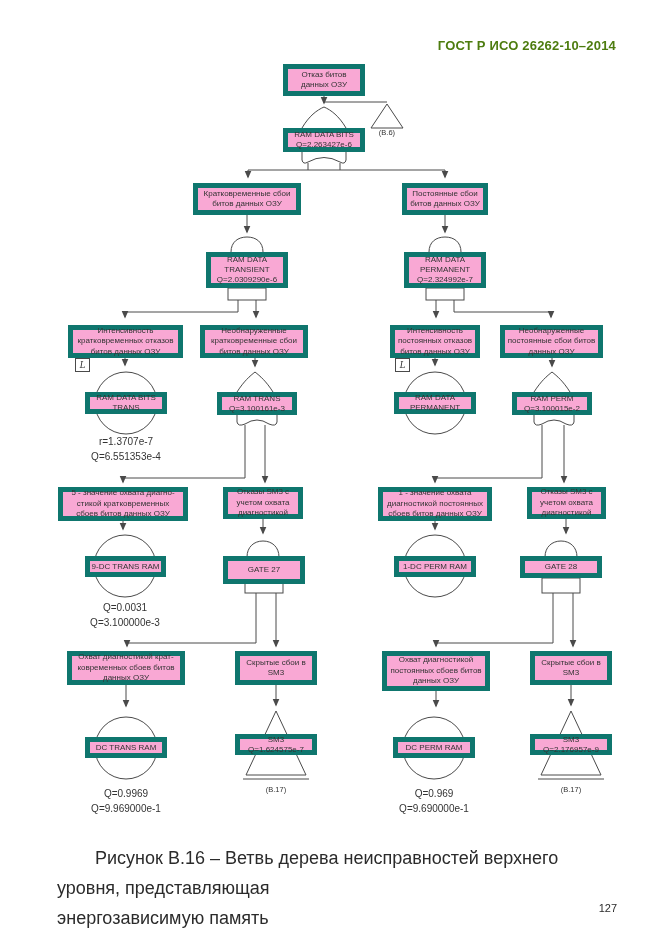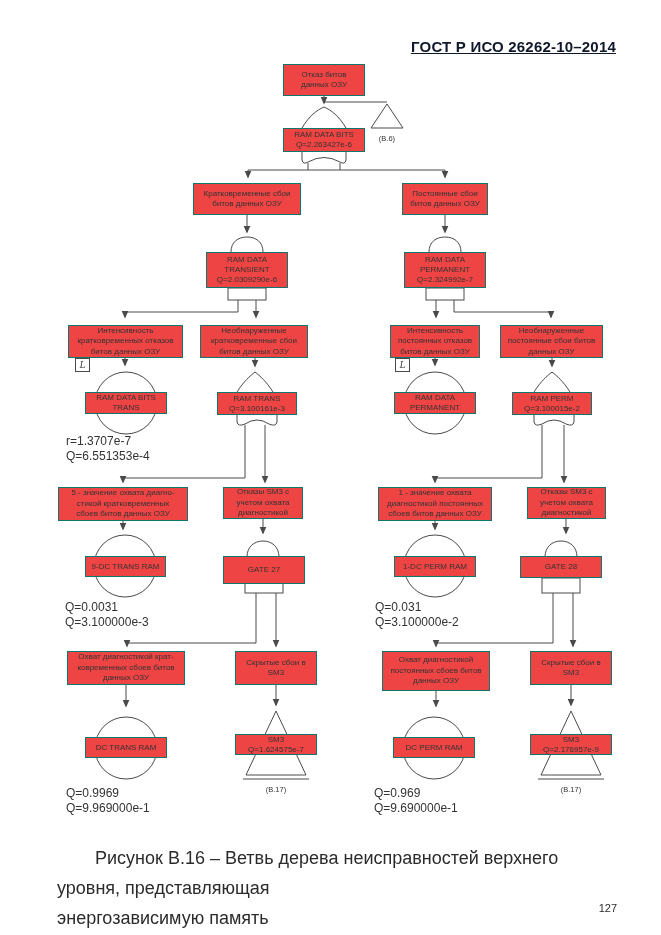--- a/index.html
+++ b/index.html
@@ -3,44 +3,44 @@
 <meta charset="utf-8">
 <style>
   html,body { margin:0; padding:0; background:#ffffff; }
   #page {
     position:relative; width:661px; height:935px; background:#ffffff;
     font-family:"Liberation Sans", sans-serif; color:#3a3a3a; overflow:hidden;
   }
   #wires { position:absolute; left:0; top:0; z-index:1; }
   .ebox, .gbox {
     position:absolute; z-index:2; box-sizing:border-box;
-    border:1px solid #0f766e; background:#ef4444;
+    border:5px solid #0f766e; background:#f9a8d4;
     display:flex; align-items:center; justify-content:center;
     text-align:center; white-space:pre-line;
     font-size:8px; line-height:10.5px; color:#333333;
   }
   .gbox { line-height:10px; }
   .vals {
-    position:absolute; z-index:2; white-space:pre-line;
-    font-size:12px; line-height:15px; color:#333333;
+    position:absolute; z-index:2; text-align:center; white-space:pre-line;
+    font-size:10px; line-height:15px; color:#333333;
   }
   .ref {
     position:absolute; z-index:2; text-align:center;
     font-size:7.5px; color:#333333;
   }
   .lambda-box {
     position:absolute; z-index:3; box-sizing:border-box;
     border:1px solid #4a4a4a; background:#fff;
     display:flex; align-items:center; justify-content:center;
     font-family:"DejaVu Serif", serif; font-style:italic;
     font-size:8.5px; color:#333333;
   }
   .header-title {
     position:absolute; top:38px; right:45px; z-index:2;
-    font-size:15px; font-weight:bold; color:#0f172a; letter-spacing:0.2px;text-decoration:underline;
+    font-size:13px; font-weight:bold; color:#4d7c0f; letter-spacing:0.2px;
   }
   .caption {
     position:absolute; left:57px; top:843px; width:562px; z-index:2;
     font-size:18px; line-height:30px; color:#2b2b2b;
     text-indent:38px; white-space:pre-line;
   }
   .page-num {
     position:absolute; top:902px; right:44px; z-index:2;
     font-size:11px; color:#2b2b2b;
   }
@@ -162,21 +162,21 @@
       </g>
     </g>
   </svg>
 
   <div class="header-title">ГОСТ Р ИСО 26262-10–2014</div>
 
   <div class="ebox" style="left:283px;top:64px;width:82px;height:32px;">Отказ битов
 данных ОЗУ</div>
   <div class="gbox" style="left:283px;top:128px;width:82px;height:24px;">RAM DATA BITS
 Q=2.263427e-6</div>
-  <div class="ref" style="left:369px;top:134px;width:36px;">(B.6)</div>
+  <div class="ref" style="left:369px;top:128px;width:36px;">(B.6)</div>
 
   <div class="ebox" style="left:193px;top:183px;width:108px;height:32px;">Кратковременные сбои
 битов данных ОЗУ</div>
   <div class="ebox" style="left:402px;top:183px;width:86px;height:32px;">Постоянные сбои
 битов данных ОЗУ</div>
   <div class="gbox" style="left:206px;top:252px;width:82px;height:36px;">RAM DATA
 TRANSIENT
 Q=2.0309290e-6</div>
   <div class="gbox" style="left:404px;top:252px;width:82px;height:36px;">RAM DATA
 PERMANENT
@@ -220,22 +220,20 @@
 Q=3.100000e-3</div>
 
   <div class="ebox" style="left:378px;top:487px;width:114px;height:34px;">1 - значение охвата
 диагностикой  постоянных
 сбоев битов данных ОЗУ</div>
   <div class="ebox" style="left:527px;top:487px;width:79px;height:32px;">Отказы SM3 с
 учетом охвата
 диагностикой</div>
   <div class="gbox" style="left:394px;top:556px;width:82px;height:21px;">1-DC PERM RAM</div>
   <div class="gbox" style="left:520px;top:556px;width:82px;height:22px;">GATE 28</div>
-  <div class="vals" style="left:375px;top:600px;width:120px;">Q=0.031
-Q=3.100000e-2</div>
 
   <div class="ebox" style="left:67px;top:651px;width:118px;height:34px;">Охват диагностикой  крат-
 ковременных сбоев  битов
 данных ОЗУ</div>
   <div class="ebox" style="left:235px;top:651px;width:82px;height:34px;">Скрытые сбои в
 SM3</div>
   <div class="gbox" style="left:85px;top:737px;width:82px;height:21px;">DC TRANS RAM</div>
   <div class="gbox" style="left:235px;top:734px;width:82px;height:21px;">SM3
 Q=1.624575e-7</div>
   <div class="vals" style="left:66px;top:786px;width:120px;">Q=0.9969

